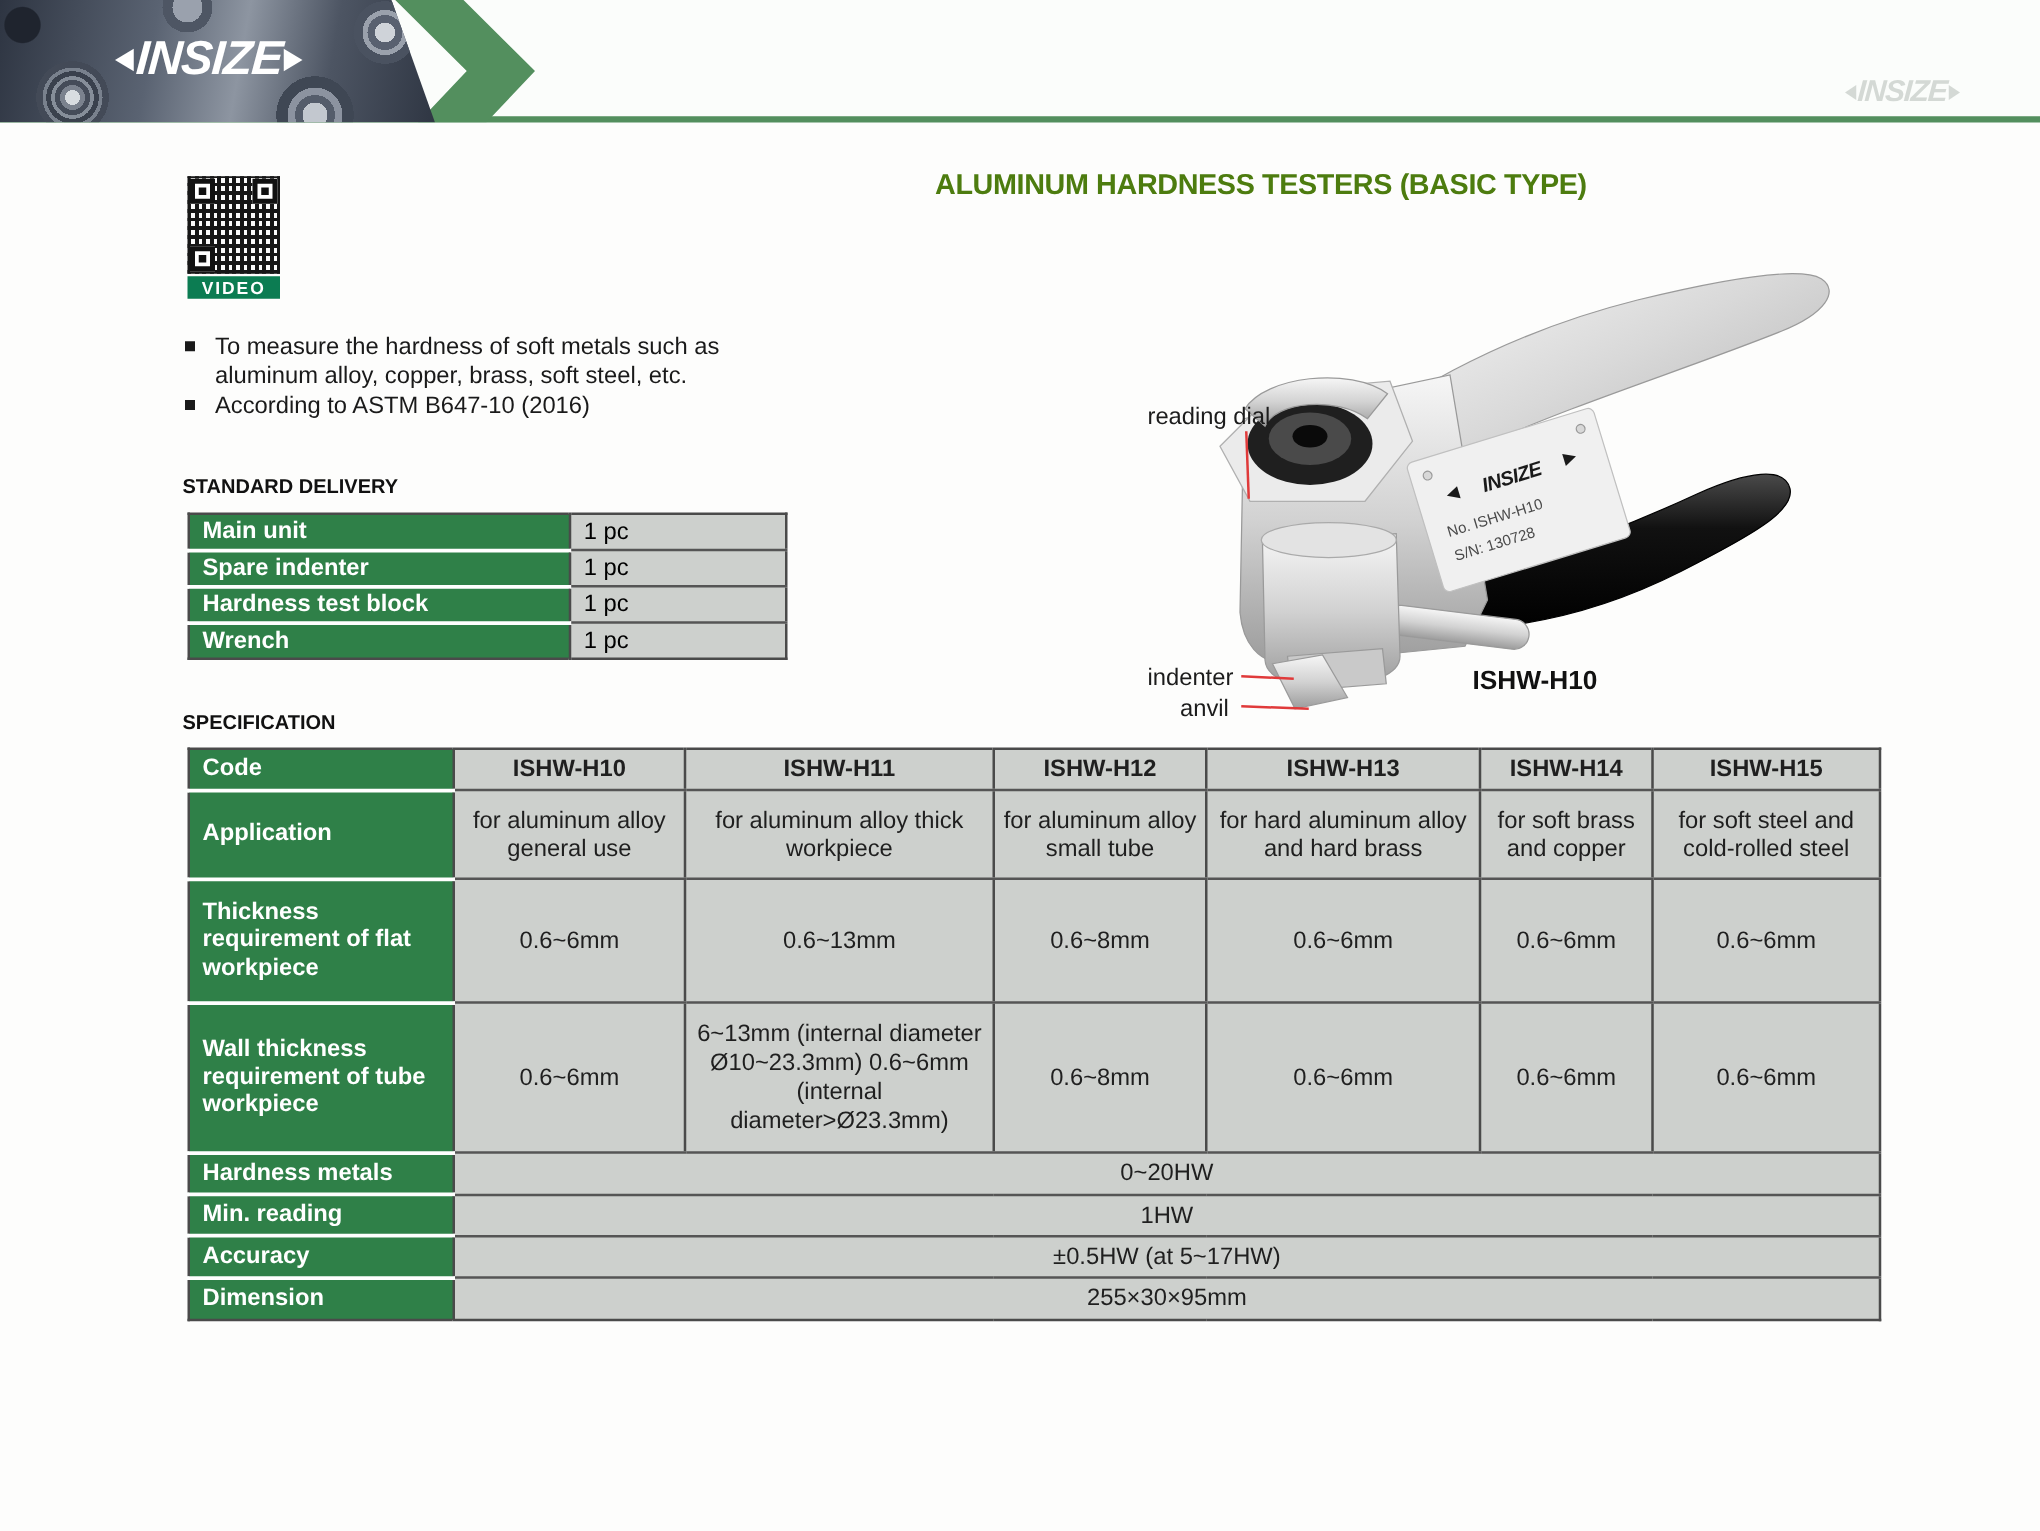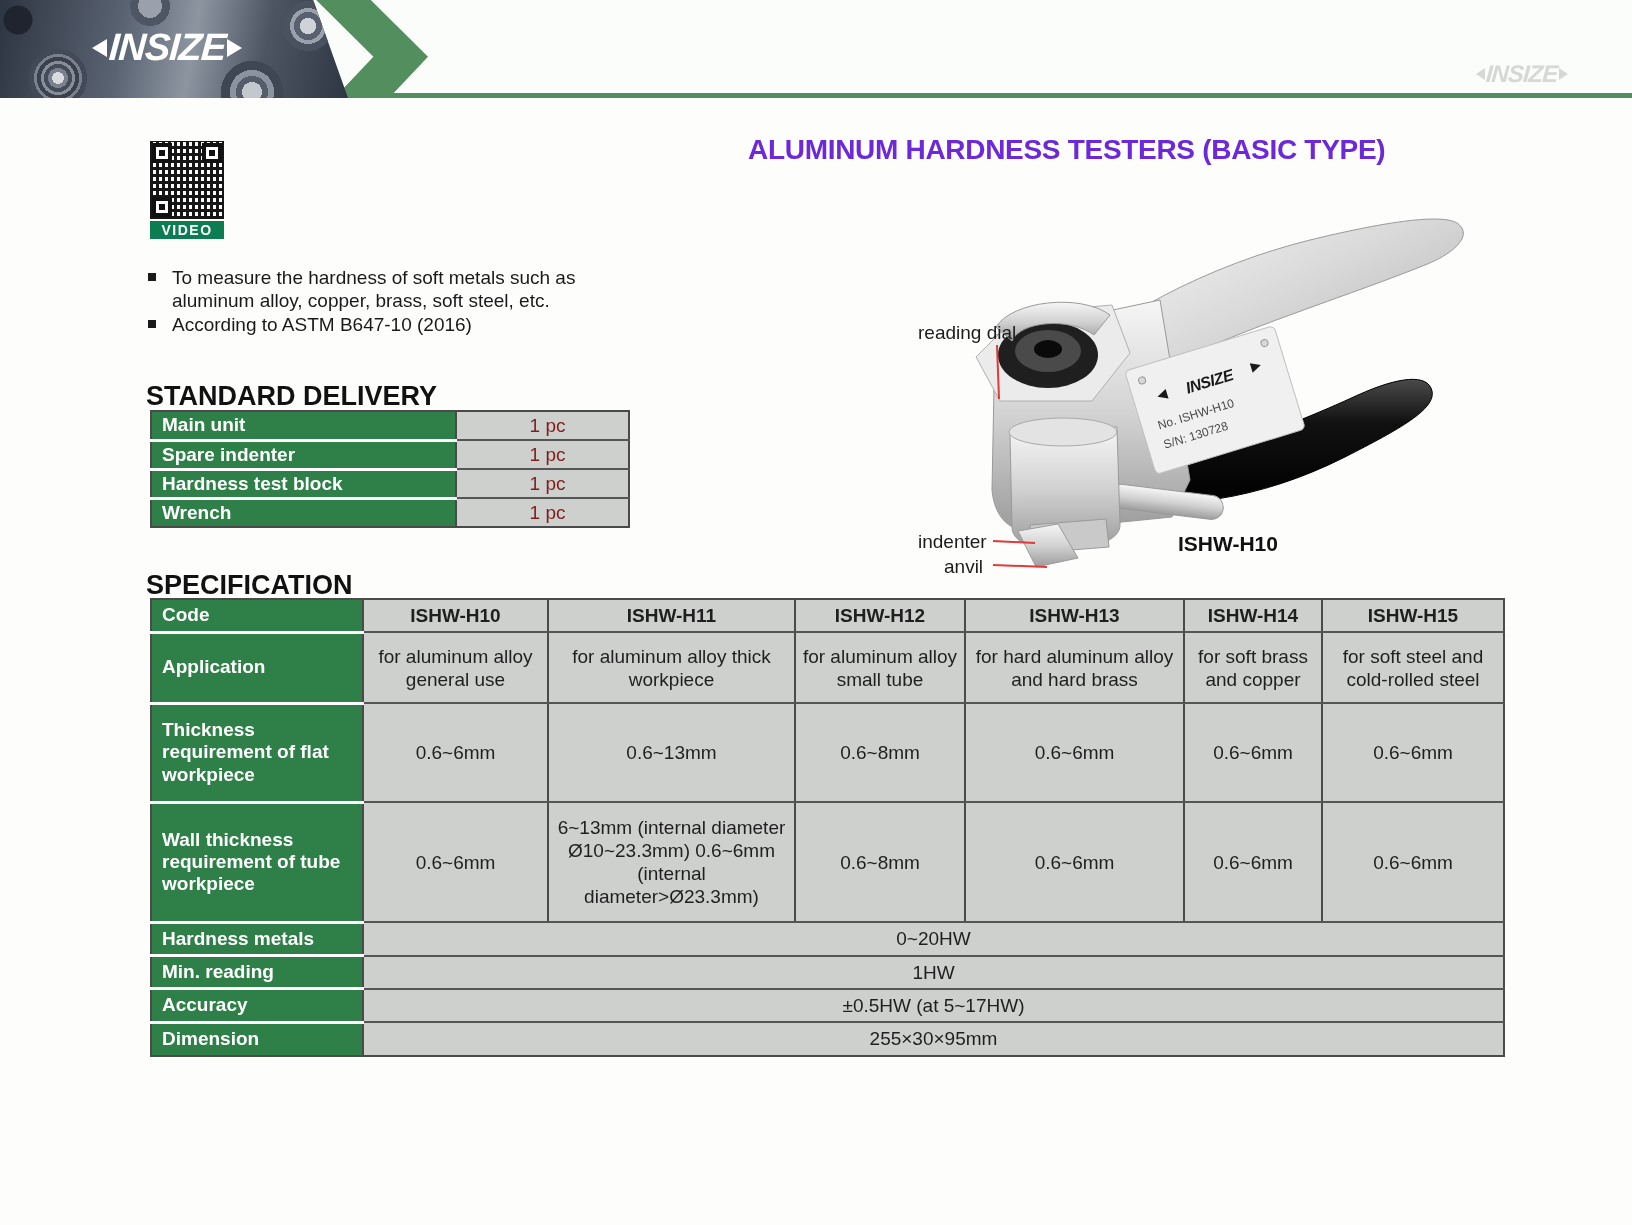--- a/index.html
+++ b/index.html
@@ -42,36 +42,36 @@
       repeating-linear-gradient(0deg, #161616 0 3px, rgba(0,0,0,0) 3px 7px),
       repeating-linear-gradient(90deg, #161616 0 3px, #fafafa 3px 6px);
   }
   .finder { position:absolute; width:20px; height:20px; border:4px solid #111; background-color:#fff;
             background-image:linear-gradient(#111,#111); background-size:6px 6px; background-position:center; background-repeat:no-repeat; }
   .finder.tl { left:2px; top:2px; } .finder.tr { right:2px; top:2px; } .finder.bl { left:2px; bottom:2px; }
   .video-badge { margin-top:2px; width:74px; height:18px; background:#0c7c52; color:#ffffff;
                  font-weight:bold; font-size:14px; letter-spacing:1.5px; text-align:center; line-height:18px; }
 
   
-  .page-title { position:absolute; left:748px; top:134px; font-size:28px; font-weight:bold; color:#6d28d9; letter-spacing:-0.3px; }
+  .page-title { position:absolute; left:748px; top:134px; font-size:23px; font-weight:bold; color:#4d7c0f; letter-spacing:-0.3px; }
   .features { position:absolute; left:146px; top:266px; width:452px; list-style:none; }
   .features li { position:relative; padding-left:26px; font-size:19px; line-height:23px; color:#1a1a1a; margin-bottom:1px; }
   .features li::before { content:""; position:absolute; left:2px; top:7px; width:8px; height:8px; background:#1a1a1a; }
 
   
-  .section-heading { position:absolute; font-size:27px; font-weight:bold; color:#111; letter-spacing:0; }
+  .section-heading { position:absolute; font-size:16px; font-weight:bold; color:#111; letter-spacing:0; }
   .h-delivery { left:146px; top:381px; }
   .h-spec { left:146px; top:570px; }
 
   
   table { border-collapse:collapse; table-layout:fixed; }
   .delivery-table { position:absolute; left:150px; top:410px; width:478px; border:2px solid #4a4a4a; }
   .delivery-table td { height:29px; font-size:19px; vertical-align:middle;margin-top:48px; }
   td.g { background:#2f8048; color:#ffffff; font-weight:bold; padding-left:10px; border-bottom:3px solid #ffffff; border-right:2px solid #4a4a4a; }
-  td.v { background:#cdd0cd; color:#7f1d1d; padding-left:10px; border-bottom:2px solid #555;text-align:center; }
+  td.v { background:#cdd0cd; color:#000000; padding-left:10px; border-bottom:2px solid #555; }
   tr:last-child td.g, tr:last-child td.v { border-bottom:none; }
 
   .spec-table { position:absolute; left:150px; top:598px; width:1353px; border:2px solid #4a4a4a; }
   .spec-table td { vertical-align:middle; font-size:19px; }
   .spec-table td.d { background:#cdd0cd; color:#1f1f1f; text-align:center; border-left:2px solid #4a4a4a; border-bottom:2px solid #555; padding:4px 6px; line-height:1.22; }
   .spec-table td.g { padding-right:6px; line-height:1.18; padding-top:4px; padding-bottom:4px; }
   .spec-table tr.code-row td { height:31px; font-weight:bold; }
   .spec-table tr.r-app td { height:71px; }
   .spec-table tr.r-flat td { height:99px; }
   .spec-table tr.r-id td { height:91px; }

